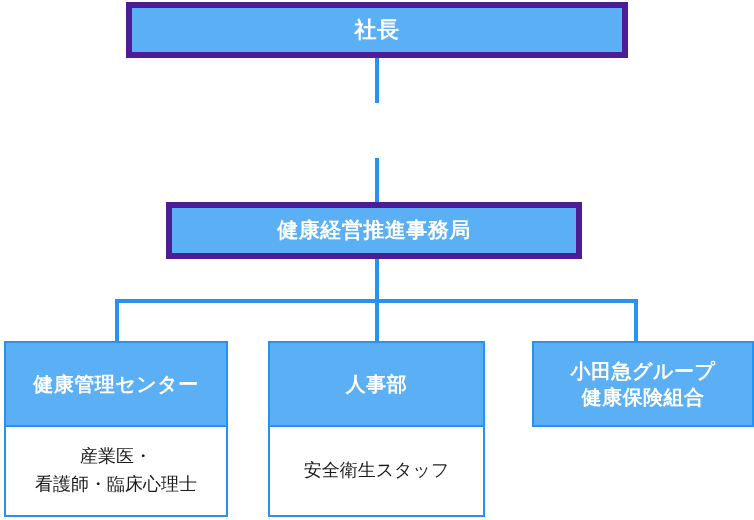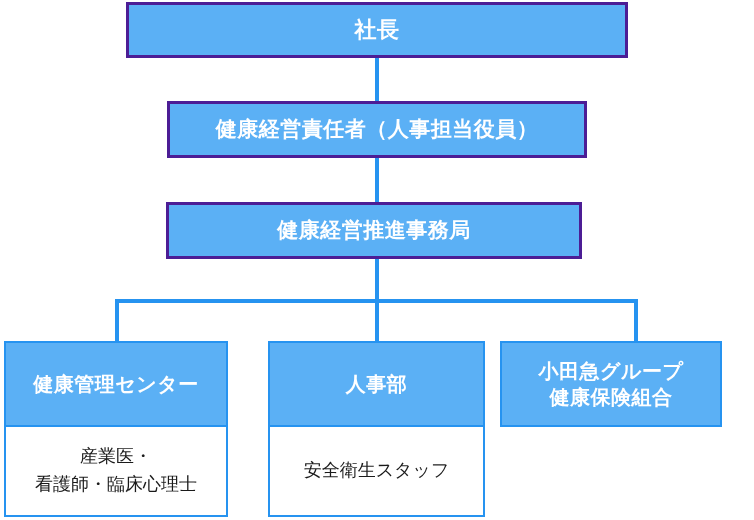--- a/index.html
+++ b/index.html
@@ -18,21 +18,21 @@
     height: 520px;
     background: #ffffff;
     overflow: hidden;
   }
 
   
   .node {
     position: absolute;
     box-sizing: border-box;
     background: #5bb0f5;
-    border: 3px solid #4c1d95;
+    border: 6px solid #4c1d95;
     color: #ffffff;
     font-weight: bold;
     display: flex;
     align-items: center;
     justify-content: center;
     text-align: center;
     line-height: 1.25;
     letter-spacing: 0.5px;
     z-index: 2;
   }
@@ -65,21 +65,21 @@
     position: absolute;
     top: 341px;
     height: 176px;
     box-sizing: border-box;
     display: flex;
     flex-direction: column;
     z-index: 2;
   }
   .dept-a { left: 4px;   width: 224px; }
   .dept-b { left: 268px; width: 217px; }
-  .dept-c { left: 500px; width: 222px; }
+  .dept-c { left: 532px; width: 222px; }
 
   .dept-head {
     box-sizing: border-box;
     background: #5bb0f5;
     border: 2px solid #2693f0;
     color: #ffffff;
     font-weight: bold;
     font-size: 20px;
     line-height: 1.3;
     letter-spacing: 0.5px;
@@ -108,21 +108,20 @@
 </style>
 </head>
 <body>
 
 <div id="chart">
 
   <div class="node node-ceo">社長</div>
 
   <div class="line line-v conn-ceo-officer"></div>
 
-  <div class="node node-officer">健康経営責任者（人事担当役員）</div>
 
   <div class="line line-v conn-officer-office"></div>
 
   <div class="node node-office">健康経営推進事務局</div>
 
   <div class="line line-v conn-office-bus"></div>
   <div class="line line-h bus-h"></div>
   <div class="line line-v bus-l"></div>
   <div class="line line-v bus-c"></div>
   <div class="line line-v bus-r"></div>

